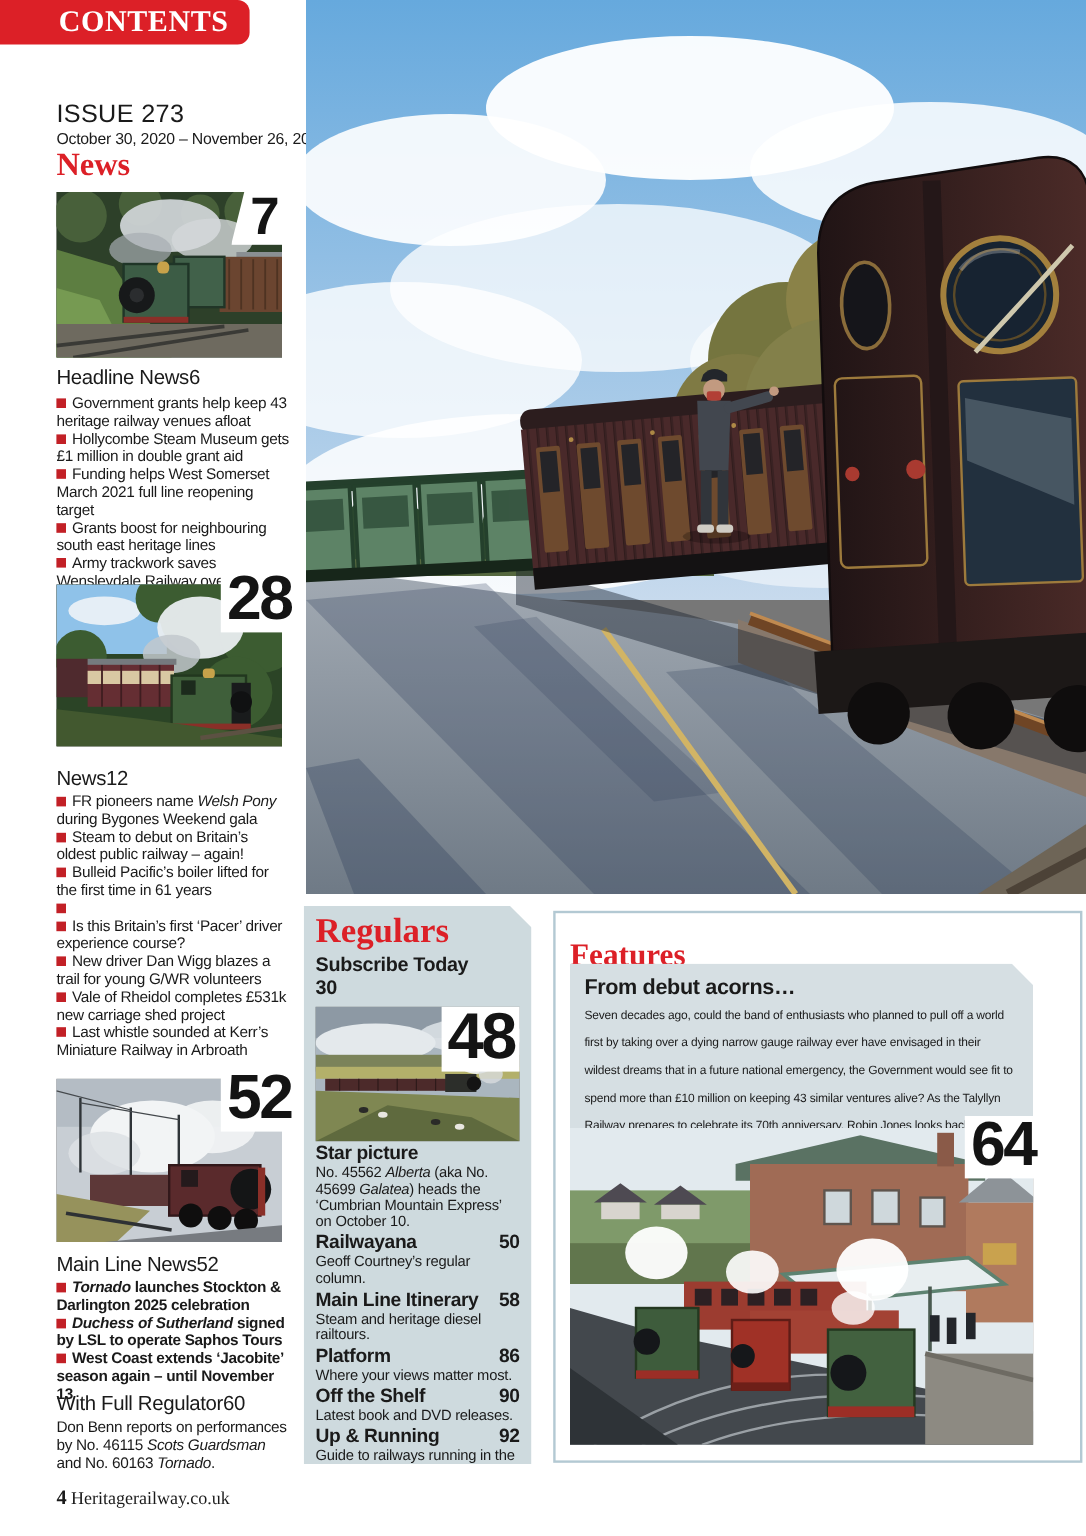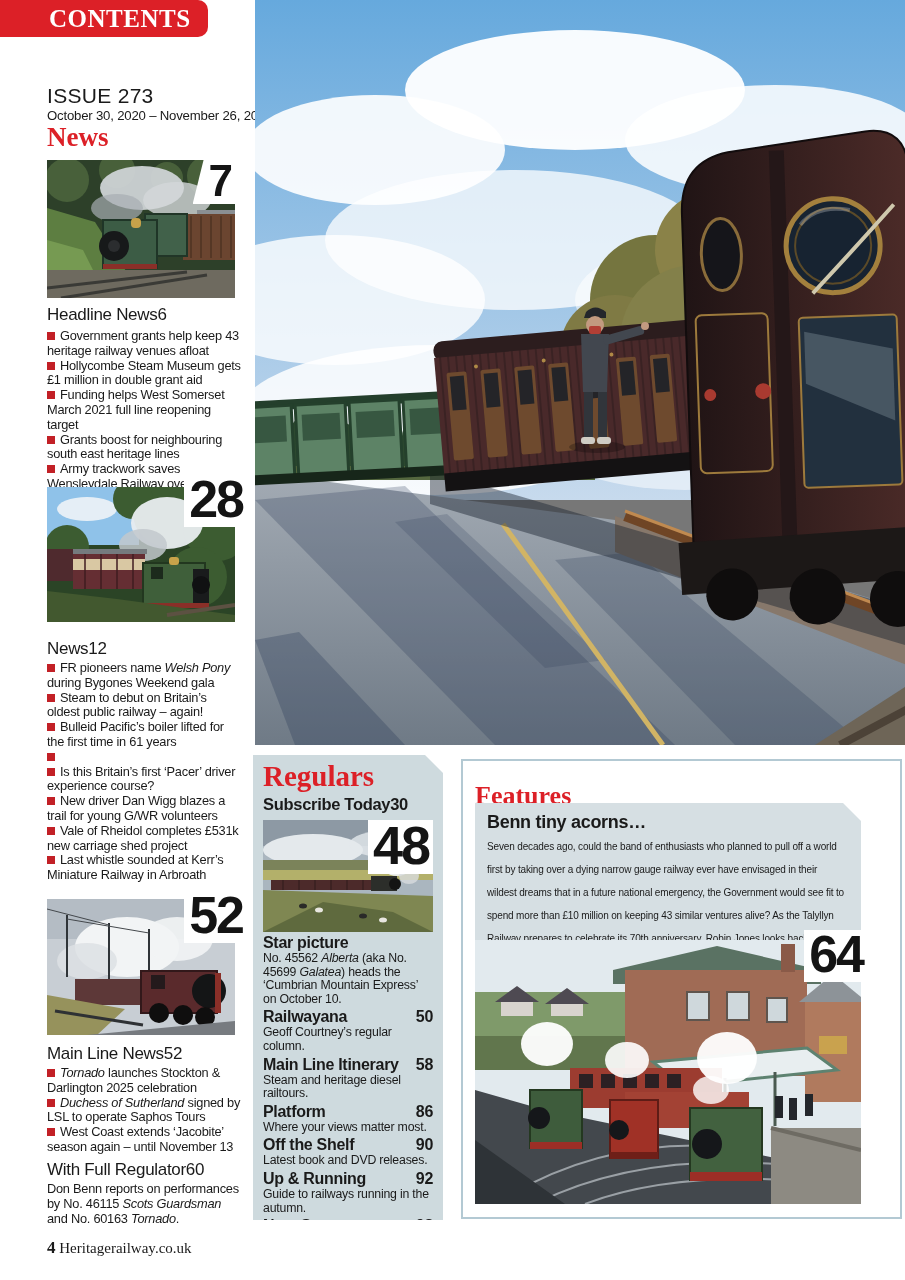--- a/index.html
+++ b/index.html
@@ -40,21 +40,21 @@
   #footer{left:47px;top:1238px;font-family:"Liberation Serif",serif;font-size:15px;}
   #footer b{font-size:17px;}
 
   
   #regulars{left:253px;top:755px;width:190px;height:465px;background:var(--panel);
             clip-path:polygon(0 0,calc(100% - 18px) 0,100% 18px,100% 100%,0 100%);
             box-sizing:border-box;padding:8px 10px;}
   #regulars-heading{font-family:"Liberation Serif",serif;font-weight:bold;color:var(--red);
                     font-size:29px;line-height:27px;}
   #subscribe-row{display:flex;justify-content:flex-start;font-weight:bold;
-                 font-size:16.5px;margin-top:5px;letter-spacing:-.3px;}
+                 font-size:16.5px;margin-top:5px;letter-spacing:-.3px;flex-direction:column;}
   #photo-48{position:relative;width:170px;height:112px;margin-top:6px;}
   .reg-entry{margin-top:3px;}
   .reg-row{display:flex;justify-content:space-between;font-weight:bold;font-size:16px;
            line-height:16px;letter-spacing:-.3px;}
   .reg-desc{font-size:12.3px;line-height:13.6px;letter-spacing:-.2px;margin-top:1px;}
 
   
   #features{left:461px;top:759px;width:441px;height:460px;border:2px solid var(--border);
             box-sizing:border-box;background:#fff;}
   #features-heading{position:absolute;left:12px;top:20px;font-size:26px;}
@@ -214,21 +214,21 @@
       </g>
     <polygon points="40,136 188,122 188,136" fill="#777b80"></polygon>
   </svg>
   <div class="num-badge" id="badge-52">52</div>
 </div>
 
 <div class="sec-head" style="left:47px;top:1044px;">
   <span>Main Line News</span>
   <span>52</span>
 </div>
-<div class="list" style="left:47px;top:1066px;">
+<div class="list" style="left:47px;top:1066px;font-weight:bold;">
     <div class="li"><span class="bullet"></span><i>Tornado</i><span> launches Stockton &amp; Darlington 2025 celebration</span></div>
     <div class="li"><span class="bullet"></span><i>Duchess of Sutherland</i><span> signed by LSL to operate Saphos Tours</span></div>
     <div class="li"><span class="bullet"></span><span>West Coast extends ‘Jacobite’ season again – until November 13</span></div>
   </div>
 
 <div class="sec-head" style="left:47px;top:1160px;">
   <span>With Full Regulator</span>
   <span>60</span>
 </div>
 <div id="regulator-desc" style="left:47px;top:1182px;"><span>Don Benn reports on performances by No. 46115 </span><i>Scots Guardsman</i><span> and No. 60163 </span><i>Tornado</i><span>.</span></div>
@@ -484,21 +484,21 @@
           <span class="reg-page">98</span>
         </div>
         <div class="reg-desc"><span>A lighter, quirkier look at events.</span></div>
       </div>
     </div>
 </div>
 
 <div class="abs" id="features">
   <div class="red-serif" id="features-heading">Features</div>
   <div id="teaser">
-    <div id="teaser-title">Benn tiny acorns…</div>
+    <div id="teaser-title">From debut acorns…</div>
     <div id="teaser-body">Seven decades ago, could the band of enthusiasts who planned to pull off a world first by taking over a dying narrow gauge railway ever have envisaged in their wildest dreams that in a future national emergency, the Government would see fit to spend more than £10 million on keeping 43 similar ventures alive? As the Talyllyn Railway prepares to celebrate its 70th anniversary, Robin Jones looks back at the little line that started it all…</div>
   </div>
   <div class="photo" id="photo-64">
     <svg viewBox="0 0 386 264" width="386" height="264">
       <rect width="386" height="264" fill="#e2eaee"></rect>
       <rect x="0" y="52" width="150" height="50" fill="#7f9a6a"></rect>
       <g>
           <polygon points="20,62 42,46 64,62" fill="#4e4a52"></polygon>
           <rect x="26" y="62" width="32" height="14" fill="#d8d4ce"></rect>
          <polygon points="70,64 92,48 114,64" fill="#4e4a52"></polygon>

